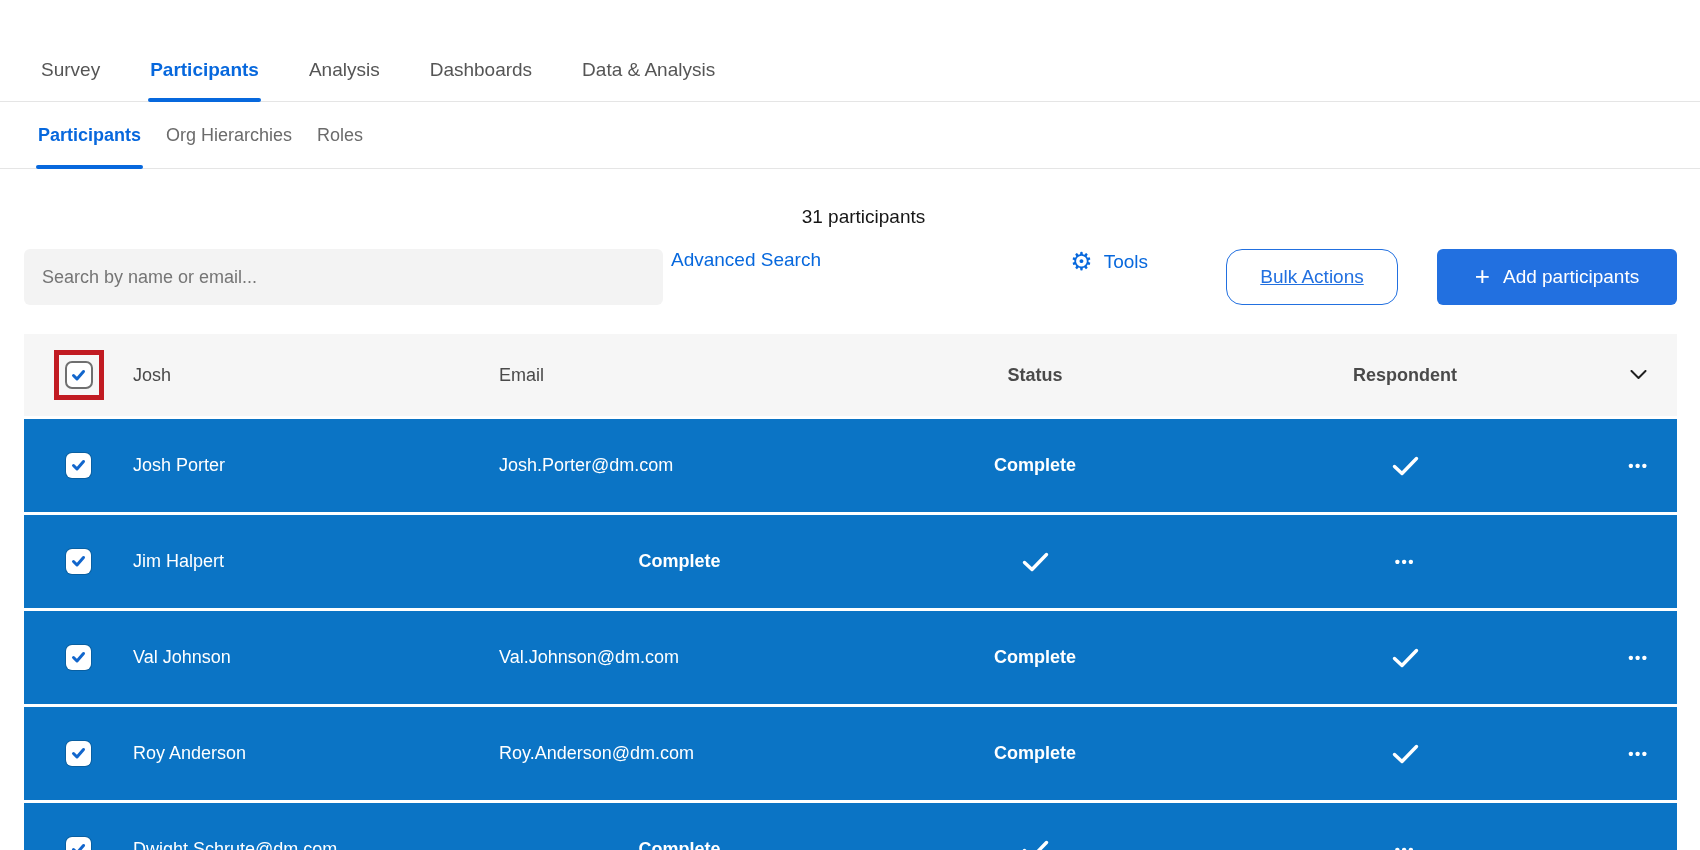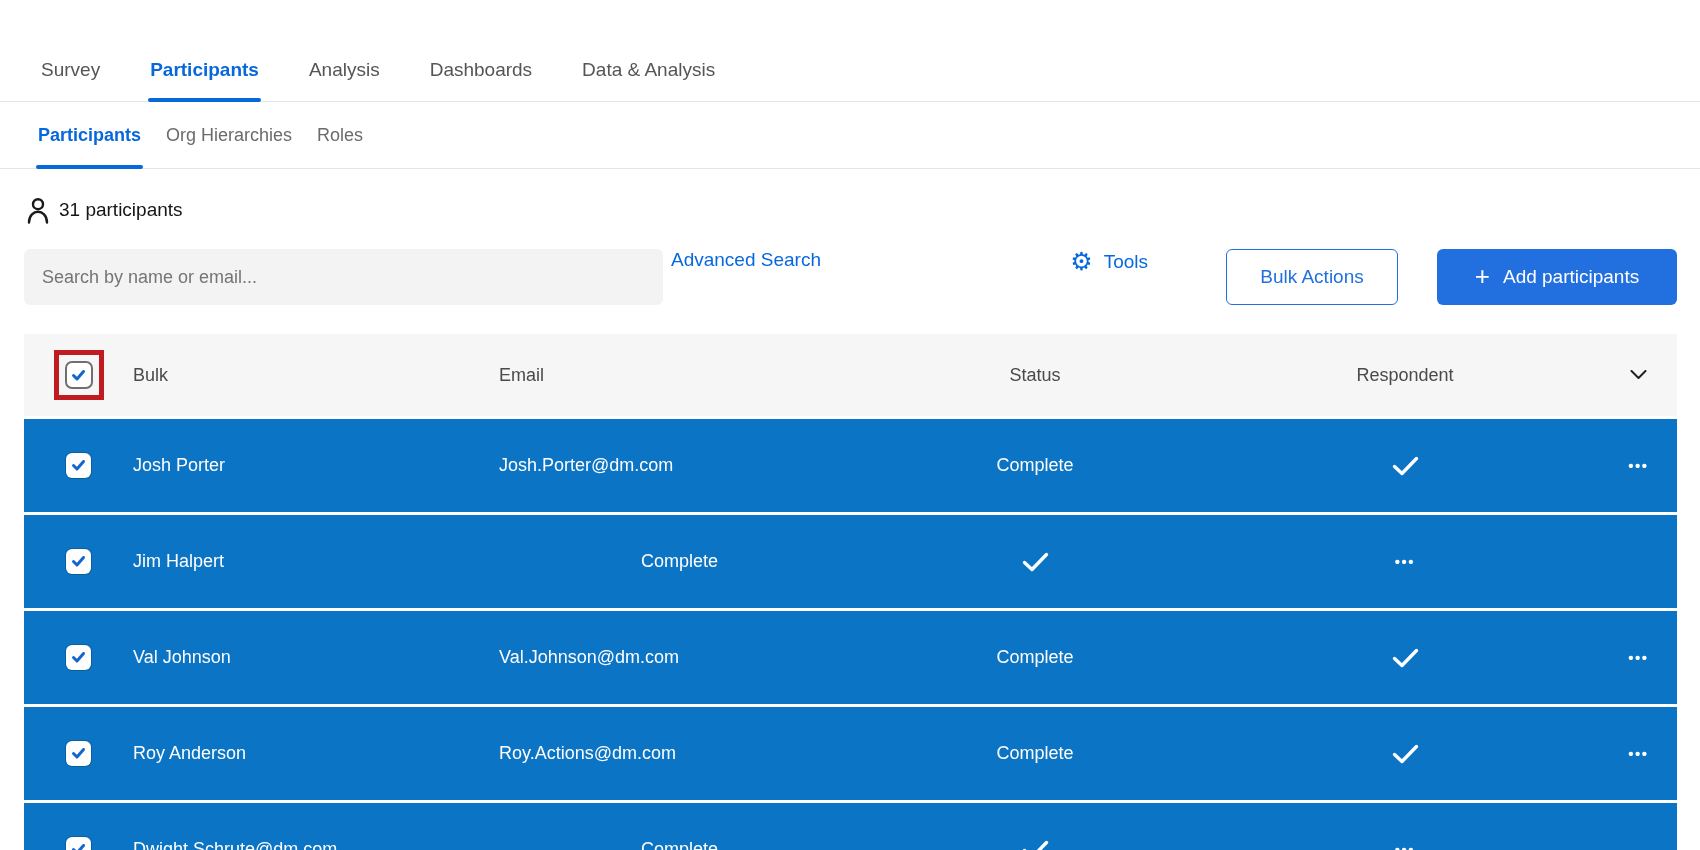--- a/index.html
+++ b/index.html
@@ -29,46 +29,46 @@
   
   .nav2{display:flex;align-items:stretch;height:67px;padding-left:38px;gap:25px;
         border-bottom:1px solid var(--border-gray);}
   .nav2 .tab{display:flex;align-items:center;font-size:18px;color:#6b6b6b;position:relative;cursor:pointer;}
   .nav2 .tab.active{color:var(--blue);font-weight:700;}
   .nav2 .tab.active::after{content:"";position:absolute;left:-2px;right:-2px;bottom:-1px;height:4px;
         background:var(--blue);border-radius:3px;}
 
   
   .count-row{display:flex;align-items:center;gap:10px;margin:27px 0 0 27px;
-        color:#161616;font-size:19px;height:28px;}
+        color:#161616;font-size:19px;height:28px;flex-direction:column;}
 
   
   .toolbar{display:flex;align-items:flex-start;margin:25px 23px 0 24px;height:56px;}
   .search{width:639px;height:56px;background:#f3f3f3;border:none;border-radius:6px;
         padding:0 18px;font-size:18px;color:#333;outline:none;}
   .search::placeholder{color:#757575;}
   .adv-link{margin-left:8px;color:var(--blue);font-size:19px;cursor:pointer;text-decoration:none;}
   .spacer{flex:1;}
   .tools{display:flex;align-items:center;gap:11px;color:var(--blue);font-size:19px;
         margin-right:78px;cursor:pointer;}
   .gear{font-size:25px;line-height:1;color:var(--blue);}
   .btn-outline{width:172px;height:56px;border:1px solid var(--button-blue);color:var(--button-blue);
-        background:#fff;border-radius:6px;font-size:19px;cursor:pointer;
-        font-family:"Liberation Sans", sans-serif;}
+        background:#fff;border-radius:16px;font-size:19px;cursor:pointer;
+        font-family:"Liberation Sans", sans-serif;text-decoration:underline;}
   .btn-primary{width:240px;height:56px;margin-left:39px;background:var(--button-blue);color:#fff;
         border:none;border-radius:6px;font-size:19px;display:flex;align-items:center;
         justify-content:center;gap:13px;cursor:pointer;font-family:"Liberation Sans", sans-serif;}
   .plus{font-size:26px;font-weight:400;line-height:1;margin-top:-2px;}
 
   
   .table{margin:29px 23px 0 24px;width:1653px;}
   .grid{display:grid;grid-template-columns:109px 366px 361px 350px 390px 77px;align-items:center;}
   .thead{height:82px;background:var(--header-bg);color:#4a4a4a;font-size:18px;}
   .trow{height:93px;background:var(--row-blue);margin-top:3px;color:#fff;font-size:18px;}
-  .cell-center{display:flex;justify-content:center;align-items:center;}
+  .cell-center{display:flex;justify-content:center;align-items:center;font-weight:bold;}
   .cb-cell{display:flex;justify-content:center;align-items:center;}
 
   .checkbox{width:25px;height:25px;background:#fff;border-radius:6px;
         display:flex;align-items:center;justify-content:center;cursor:pointer;
         box-shadow:0 0 0 1px rgba(0,0,0,0.18);}
   .checkbox.header{width:28px;height:28px;border-radius:7px;box-shadow:none;
         border:2px solid #6f6f6f;}
   .red-box{display:flex;padding:6px;border:5px solid var(--highlight-red);}
 
   .ellipsis{font-size:15px;font-weight:700;letter-spacing:1.5px;cursor:pointer;}
@@ -120,21 +120,21 @@
     <div class="grid thead">
       <div class="cb-cell">
         <div class="red-box">
           <span class="checkbox header">
             <svg width="15" height="13" viewBox="0 0 15 13">
               <polyline points="2.5,6.5 6,10 12.5,2.5" fill="none" stroke="#1266cc" stroke-width="3" stroke-linecap="round" stroke-linejoin="round"></polyline>
             </svg>
           </span>
         </div>
       </div>
-      <div>Bulk</div>
+      <div>Josh</div>
       <div>Email</div>
       <div class="cell-center">Status</div>
       <div class="cell-center">Respondent</div>
       <div class="cell-center">
         <svg width="17" height="10" viewBox="0 0 17 10">
           <path d="M1.5 1 L8.5 8 L15.5 1" fill="none" stroke="#1f1f1f" stroke-width="2" stroke-linecap="round" stroke-linejoin="round"></path>
         </svg>
       </div>
     </div>
 
@@ -196,21 +196,21 @@
 
     <div class="grid trow">
       <div class="cb-cell">
           <span class="checkbox">
         <svg width="15" height="13" viewBox="0 0 15 13">
               <polyline points="2.5,6.5 6,10 12.5,2.5" fill="none" stroke="#1266cc" stroke-width="3" stroke-linecap="round" stroke-linejoin="round"></polyline>
             </svg>
           </span>
         </div>
       <div>Roy Anderson</div>
-      <div>Roy.Actions@dm.com</div>
+      <div>Roy.Anderson@dm.com</div>
       <div class="cell-center">Complete</div>
       <div class="cell-center">
           <svg width="27" height="20" viewBox="0 0 27 20">
             <polyline points="2.5,10.5 10,17.5 24.5,2.5" fill="none" stroke="#fff" stroke-width="3.4" stroke-linecap="round" stroke-linejoin="round"></polyline>
           </svg>
         </div>
       <div class="cell-center ellipsis">•••</div>
     </div>
 
     <div class="grid trow">

